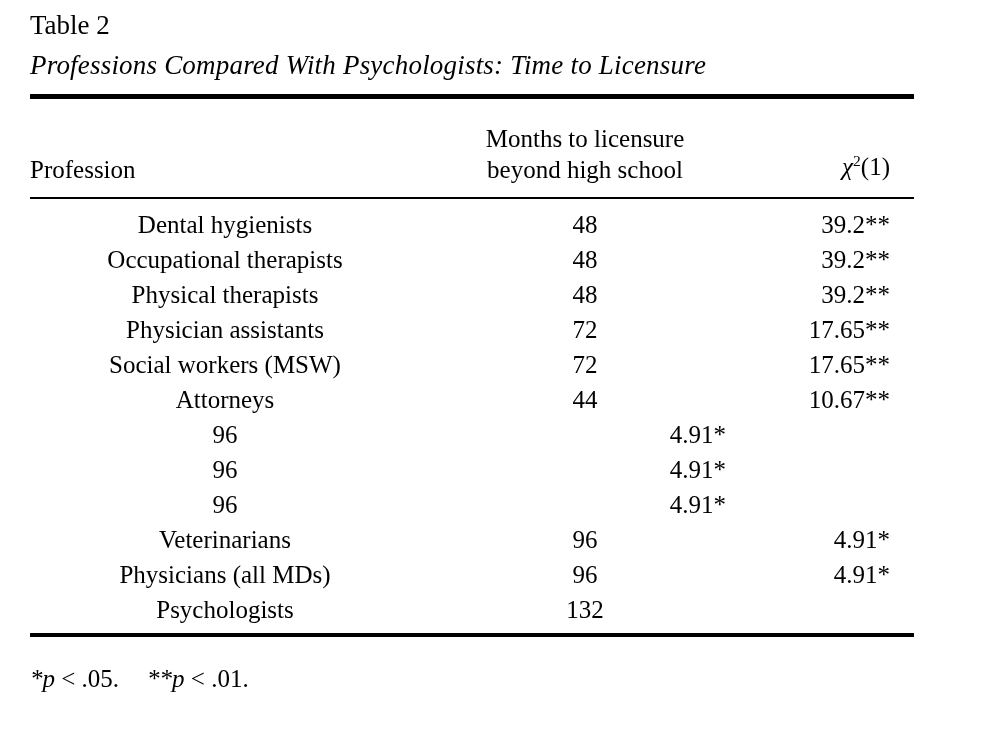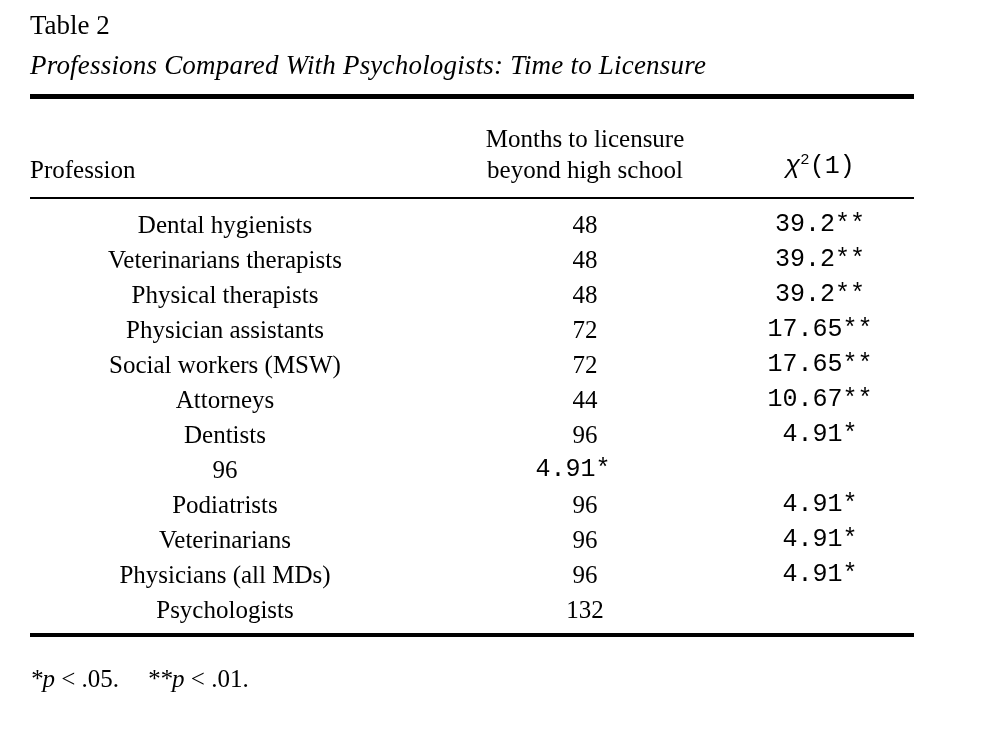--- a/index.html
+++ b/index.html
@@ -37,21 +37,21 @@
   .header-row {
     display: grid;
     grid-template-columns: 390px 330px 1fr;
     align-items: end;
     padding: 24px 0 12px 0;
     font-size: 25px;
     line-height: 31px;
   }
   .col-prof.header { text-align: left; padding-right: 95px; }
   .col-months { text-align: center; }
-  .col-chi { text-align: center; padding-right: 24px; font-family: Liberation Mono, monospace; }
+  .col-chi { text-align: right; padding-right: 24px; }
 
   .tbody { padding: 8px 0 6px 0; }
   .row {
     display: grid;
     grid-template-columns: 390px 330px 1fr;
     font-size: 25px;
     line-height: 35px;
   }
   .col-prof { text-align: center; }
 
@@ -95,21 +95,21 @@
 
   <div class="tbody">
 
     <div class="row">
       <div class="col-prof">Dental hygienists</div>
       <div class="col-months">48</div>
       <div class="col-chi">39.2**</div>
     </div>
 
     <div class="row">
-      <div class="col-prof">Veterinarians therapists</div>
+      <div class="col-prof">Occupational therapists</div>
       <div class="col-months">48</div>
       <div class="col-chi">39.2**</div>
     </div>
 
     <div class="row">
       <div class="col-prof">Physical therapists</div>
       <div class="col-months">48</div>
       <div class="col-chi">39.2**</div>
     </div>
 
@@ -125,32 +125,30 @@
       <div class="col-chi">17.65**</div>
     </div>
 
     <div class="row">
       <div class="col-prof">Attorneys</div>
       <div class="col-months">44</div>
       <div class="col-chi">10.67**</div>
     </div>
 
     <div class="row">
-      <div class="col-prof">Dentists</div>
       <div class="col-months">96</div>
       <div class="col-chi">4.91*</div>
     </div>
 
     <div class="row">
       <div class="col-months">96</div>
       <div class="col-chi">4.91*</div>
     </div>
 
     <div class="row">
-      <div class="col-prof">Podiatrists</div>
       <div class="col-months">96</div>
       <div class="col-chi">4.91*</div>
     </div>
 
     <div class="row">
       <div class="col-prof">Veterinarians</div>
       <div class="col-months">96</div>
       <div class="col-chi">4.91*</div>
     </div>
 

